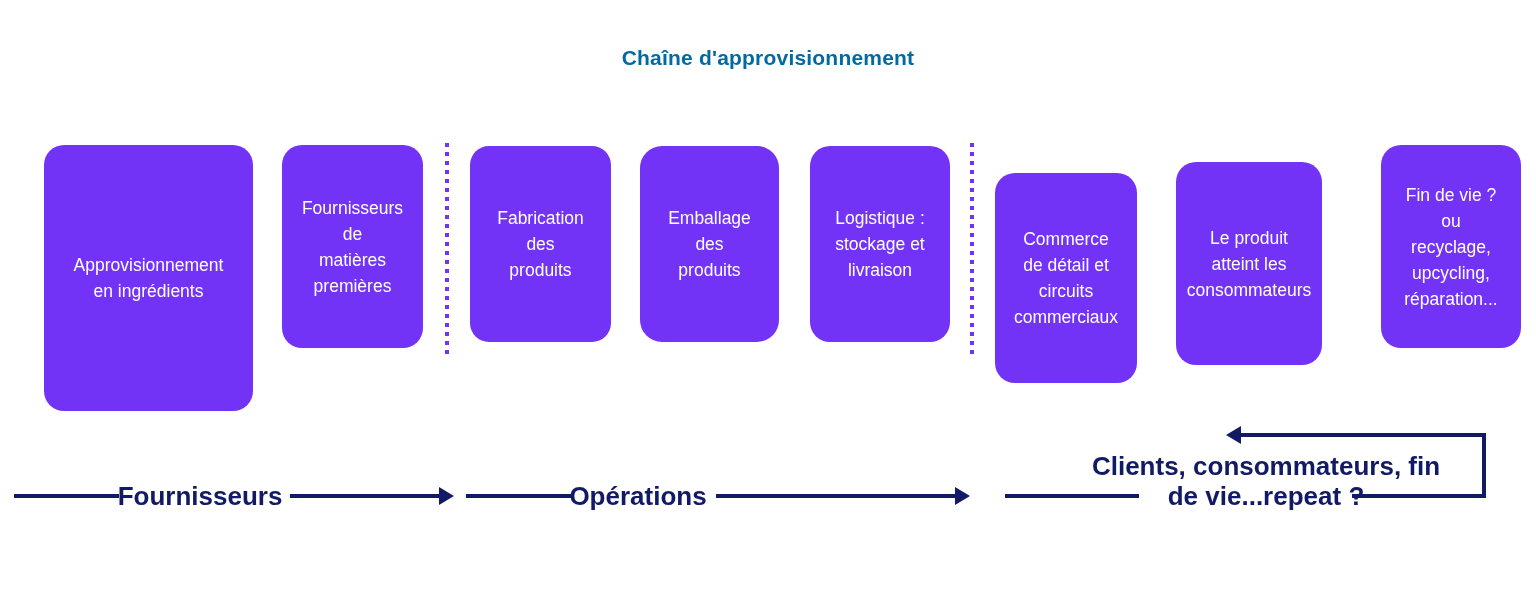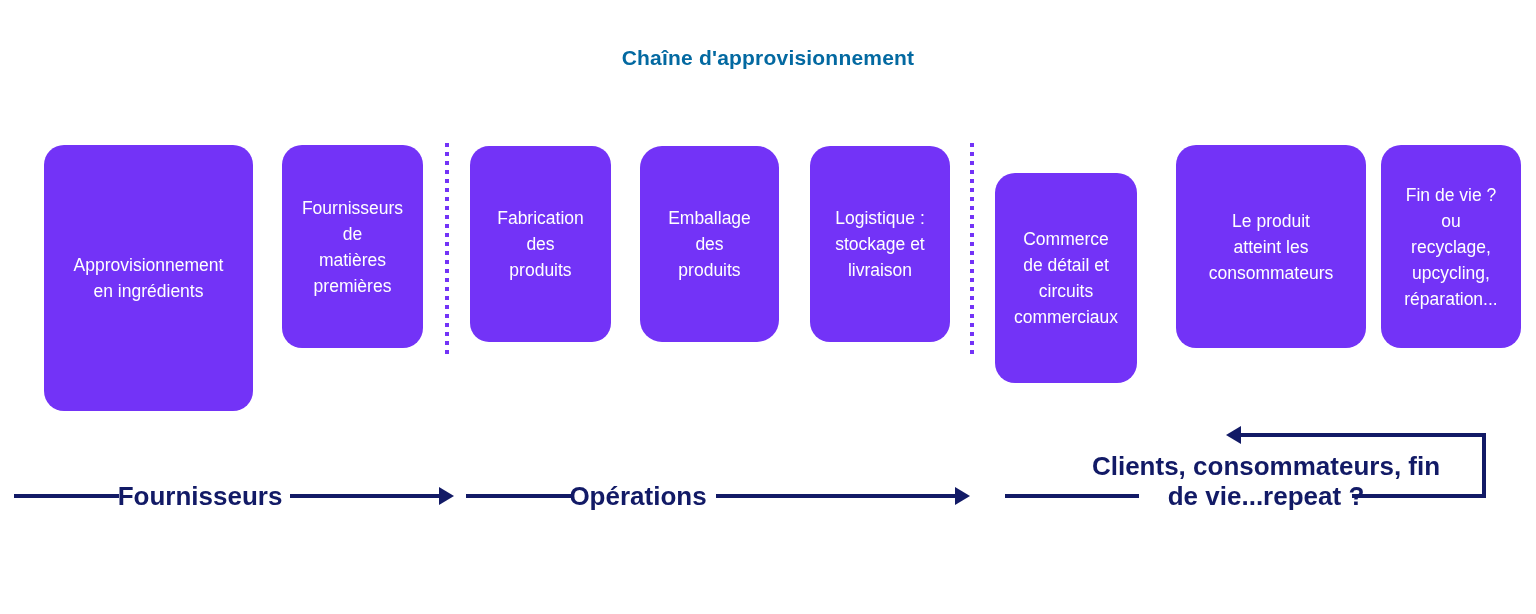--- a/index.html
+++ b/index.html
@@ -136,21 +136,21 @@
 livraison</div>
   </div>
 
   <div class="stage-box" style="left:995px; top:145px; width:142px; height:210px;margin-top:28px;">
     <div class="stage-label">Commerce
 de détail et
 circuits
 commerciaux</div>
   </div>
 
-  <div class="stage-box" style="left:1176px; top:145px; width:190px; height:203px;">
+  <div class="stage-box" style="left:1176px; top:162px; width:146px; height:203px;">
     <div class="stage-label">Le produit
 atteint les
 consommateurs</div>
   </div>
 
   <div class="stage-box" style="left:1381px; top:145px; width:140px; height:203px;">
     <div class="stage-label">Fin de vie ?
 ou
 recyclage,
 upcycling,

